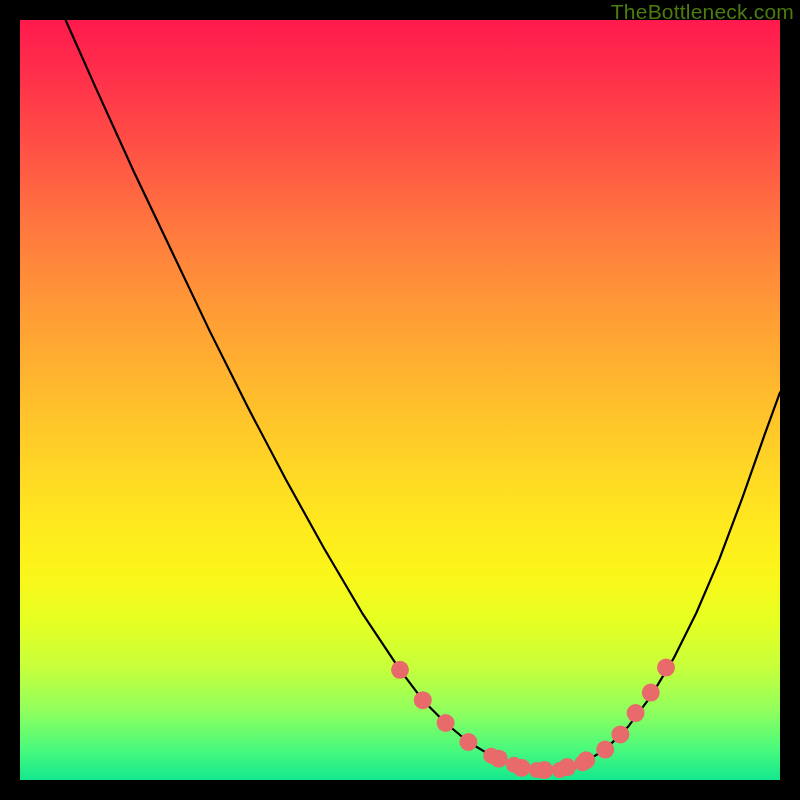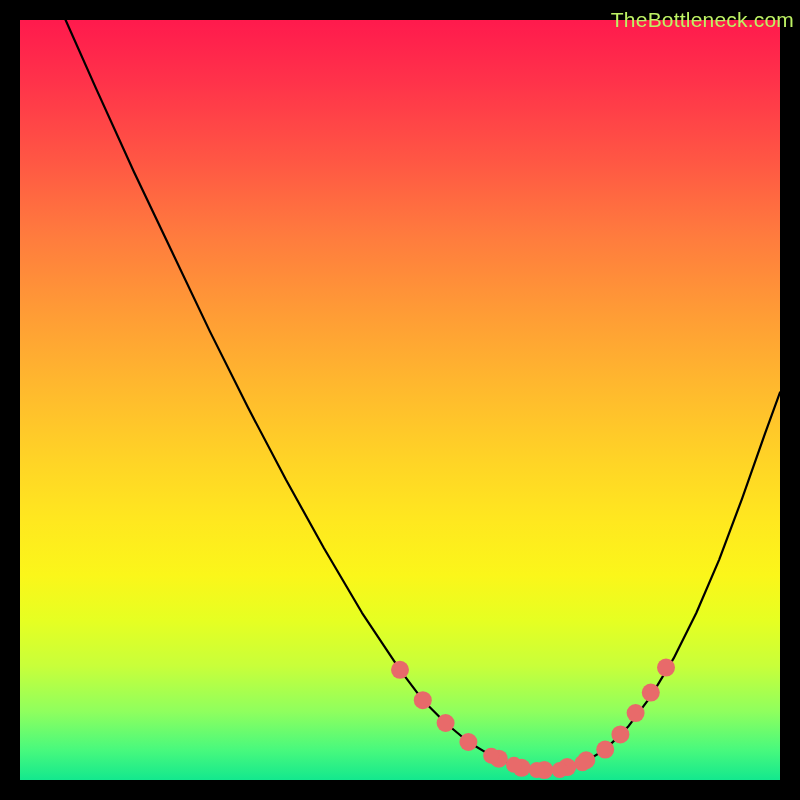--- a/index.html
+++ b/index.html
@@ -39,28 +39,27 @@
       #c8ff3a 85%,
       #8fff5e 91%,
       #49f97d 96%,
       #13e88e 100%
     );
   }
   .watermark {
     position: absolute;
     top: 0px;
     right: 6px;
-    color: #bef264;
+    color: #4d7c0f;
     font-size: 21px;
     font-weight: 500;
     letter-spacing: 0.2px;
     z-index: 20;
     user-select: none;
     pointer-events: none;
-    margin-top: 8px;
   }
   svg {
     position: absolute;
     left: 0;
     top: 0;
   }
 </style>
 </head>
 <body>
 

